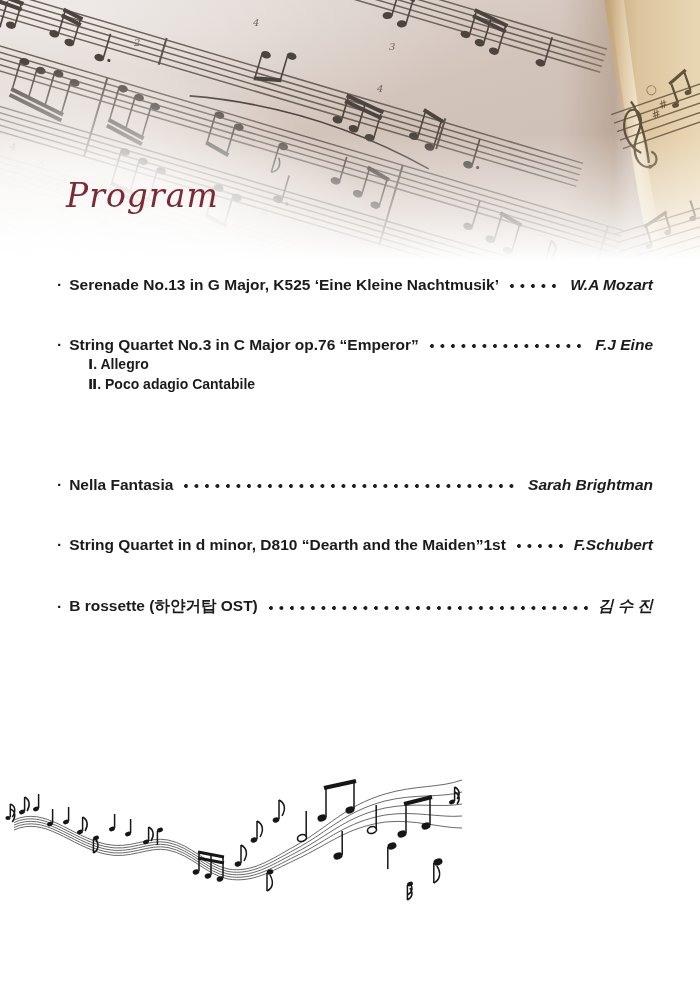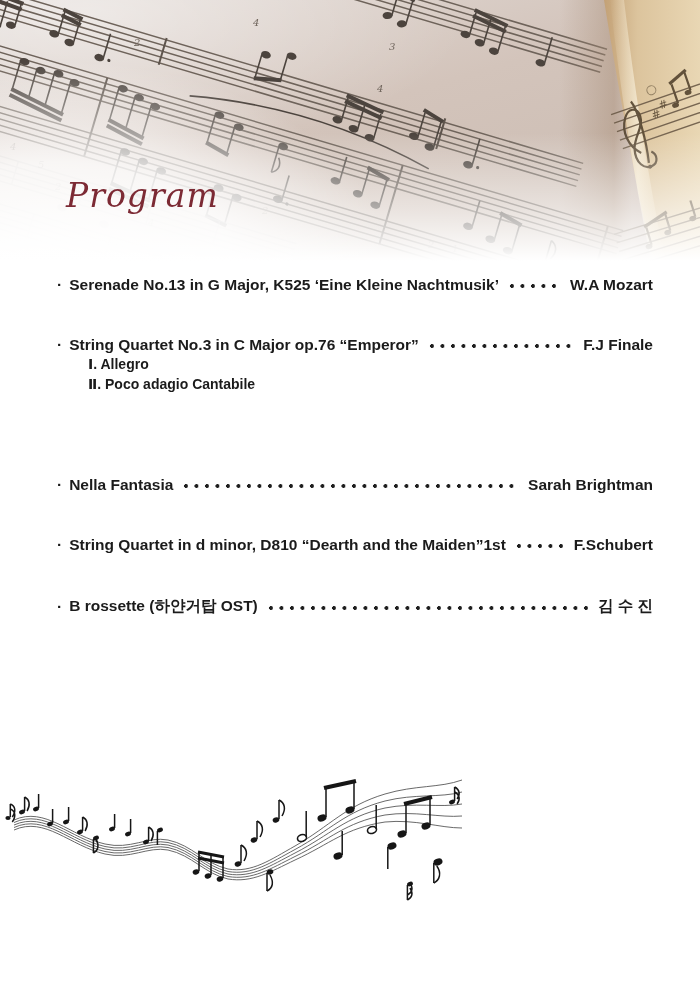--- a/index.html
+++ b/index.html
@@ -19,21 +19,21 @@
     font-family:"DejaVu Serif","Liberation Serif",serif; font-style:italic; font-weight:400;
     font-size:33px; letter-spacing:1px; color:#7c2a34; }
 
   
   .row { position:absolute; left:57px; right:47px; display:flex; align-items:center;
          font-weight:700; font-size:15.5px; color:#1b1b1b; white-space:nowrap; }
   .bullet { margin-right:7px; }
   .leader { flex:1 1 auto; height:6px; margin:2px 8px 0 10px; align-self:center;
     background-image:radial-gradient(circle at 3px 3px, #1e1e1e 1.7px, rgba(0,0,0,0) 2.2px);
     background-size:10.5px 6px; background-repeat:repeat-x; background-position:left center; }
-  .artist { text-align:left; }
+  .artist { text-align:left;font-style:italic; }
   .movements { position:absolute; left:88px; top:354px; font-weight:700; font-size:14px;
                color:#1b1b1b; line-height:20px; }
 
   .flourish { position:absolute; left:0; top:772px; width:480px; height:150px; }
 
   
   svg text { user-select:none; }
 </style>
 </head>
 <body>
@@ -259,21 +259,21 @@
     <span class="bullet">·</span>
     <span class="title">Serenade No.13 in G Major, K525 ‘Eine Kleine Nachtmusik’</span>
     <span class="leader"></span>
     <span class="artist">W.A Mozart</span>
   </div>
 
   <div class="row" style="top:336px">
     <span class="bullet">·</span>
     <span class="title">String Quartet No.3 in C Major op.76 “Emperor”</span>
     <span class="leader"></span>
-    <span class="artist">F.J Finale</span>
+    <span class="artist">F.J Eine</span>
   </div>
 
   <div class="movements">
     <div>Ⅰ. Allegro</div>
     <div>Ⅱ. Poco adagio Cantabile</div>
   </div>
 
   <div class="row" style="top:476px">
     <span class="bullet">·</span>
     <span class="title">Nella Fantasia</span>

